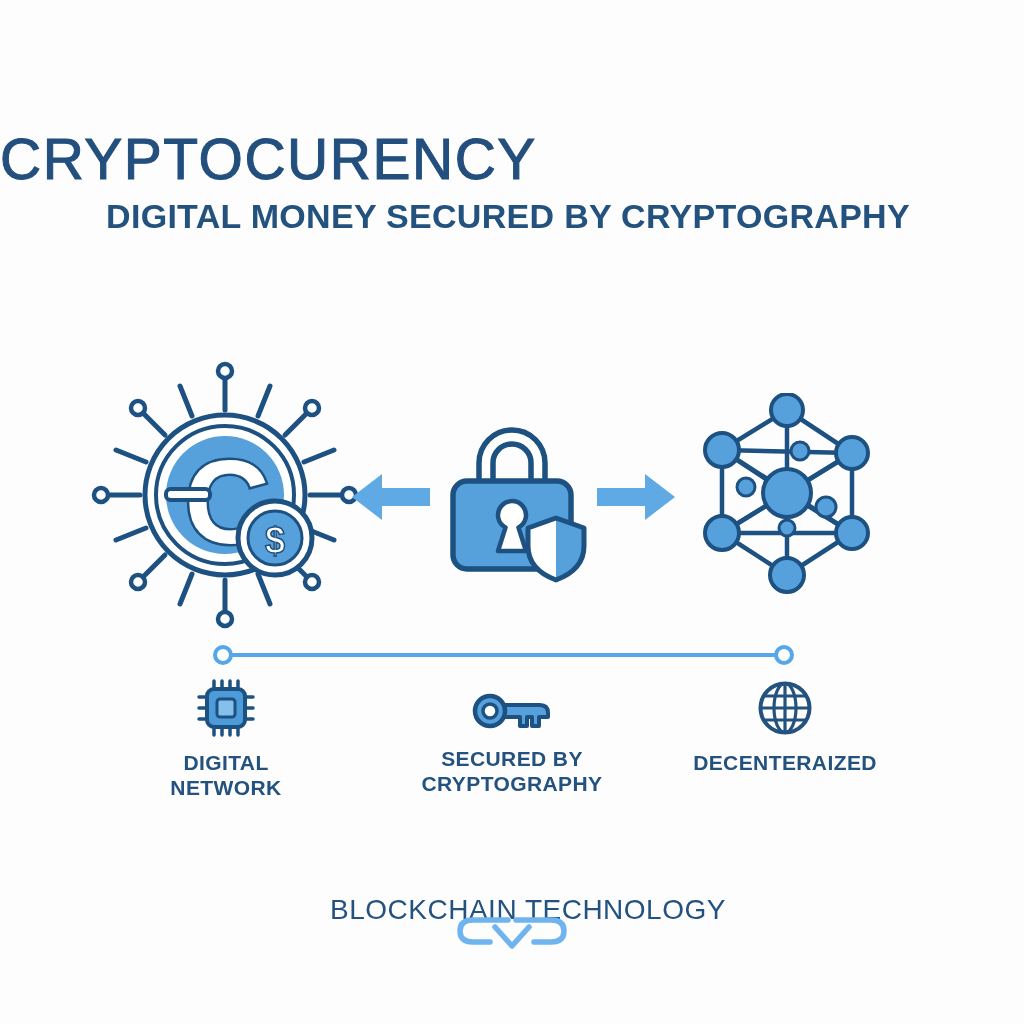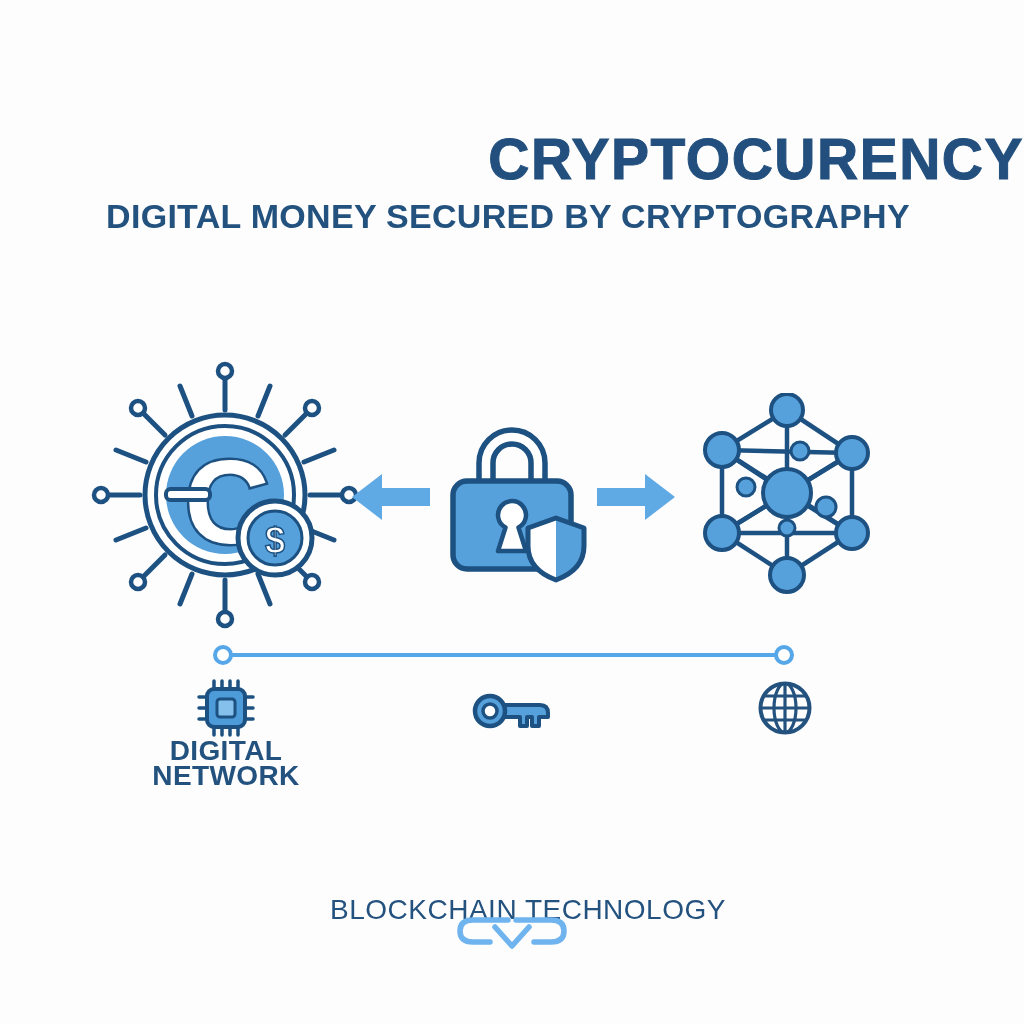--- a/index.html
+++ b/index.html
@@ -5,22 +5,22 @@
   html,body{margin:0;padding:0;}
   .canvas{
     position:relative;
     width:1024px;height:1024px;
     background:#FDFDFE;
     font-family:"Liberation Sans","DejaVu Sans",sans-serif;
     overflow:hidden;
   }
   .page-title{
     position:absolute;top:126px;left:0;width:1024px;
-    margin:0;text-align:right;
-    font-size:57px;font-weight:bold;letter-spacing:1.5px;
+    margin:0;text-align:left;
+    font-size:57px;font-weight:normal;letter-spacing:1.5px;
     color:#224F7D;
     -webkit-text-stroke:1px #224F7D;
   }
   .page-subtitle{
     position:absolute;top:197px;left:0;width:1016px;
     margin:0;text-align:center;
     font-size:34px;font-weight:bold;letter-spacing:0.3px;
     color:#24527F;
   }
   .hero-icon{position:absolute;display:block;}
@@ -30,21 +30,22 @@
   .arrow-right-svg{left:592px;top:472px;}
   .network-svg{left:700px;top:393px;}
   .divider-svg{position:absolute;left:205px;top:638px;}
   .feature{position:absolute;top:678px;width:260px;text-align:center;}
   .feature-1{left:96px;}
   .feature-2{left:382px;}
   .feature-3{left:655px;}
   .feature svg{display:block;margin:0 auto;}
   .feature .key-pad{margin-top:8px;}
   .feature-label{
-    font-size:28px;font-weight:bold;line-height:25px;
+    margin-top:12px;
+    font-size:21px;font-weight:bold;line-height:25px;
     letter-spacing:0.4px;color:#24527F;
   }
   .footer-title{
     position:absolute;top:878px;left:0;width:1024px;
     margin:16px;text-align:center;
     font-size:28px;font-weight:normal;letter-spacing:0.5px;
     color:#24527F;
   }
   .chain-svg{position:absolute;left:452px;top:911px;}
 </style>
@@ -184,32 +185,37 @@
       <div>NETWORK</div>
     </div>
   </div>
 
   <div class="feature feature-2">
     <svg class="key-pad" width="84" height="48" viewBox="0 0 84 48">
       <path d="M33 19 L70 19 Q78 19 78 27 L78 31 L69 31 L69 40 L62 40 L62 31 L57 31 L57 40 L50 40 L50 31 L33 31 Z" fill="#56A1DC" stroke="#1D5181" stroke-width="4" stroke-linejoin="round"></path>
       <circle cx="20" cy="25" r="15" fill="#56A1DC" stroke="#1D5181" stroke-width="4.5"></circle>
       <circle cx="20" cy="25" r="7" fill="#FFFFFF" stroke="#1D5181" stroke-width="3.5"></circle>
     </svg>
+    <div class="feature-label">
+      <div>SECURED BY</div>
+      <div>CRYPTOGRAPHY</div>
+    </div>
   </div>
 
   <div class="feature feature-3">
     <svg width="60" height="60" viewBox="0 0 60 60">
       <circle cx="30" cy="30" r="24.5" fill="none" stroke="#24527F" stroke-width="4"></circle>
       <ellipse cx="30" cy="30" rx="11" ry="24.5" fill="none" stroke="#24527F" stroke-width="3.2"></ellipse>
       <line x1="30" y1="5.5" x2="30" y2="54.5" stroke="#24527F" stroke-width="3.2"></line>
       <line x1="5.5" y1="30" x2="54.5" y2="30" stroke="#24527F" stroke-width="3.2"></line>
       <line x1="9" y1="18" x2="51" y2="18" stroke="#24527F" stroke-width="3.2"></line>
       <line x1="9" y1="42" x2="51" y2="42" stroke="#24527F" stroke-width="3.2"></line>
     </svg>
     <div class="feature-label">
+      <div>DECENTERAIZED</div>
     </div>
   </div>
 
   <p class="footer-title">BLOCKCHAIN TECHNOLOGY</p>
   <svg class="chain-svg" width="120" height="44" viewBox="0 0 120 44">
     <g fill="none" stroke="#6FB4EE" stroke-width="5.5" stroke-linecap="round" stroke-linejoin="round">
       <path d="M56 9 L21 9 Q8 9 8 20 Q8 31 21 31 L38 31"></path>
       <path d="M64 9 L99 9 Q112 9 112 20 Q112 31 99 31 L82 31"></path>
       <path d="M43 16 L60 35 L77 16"></path>
     </g>

